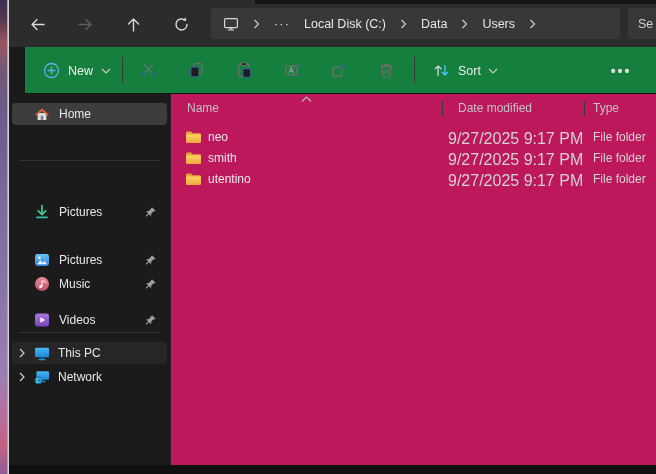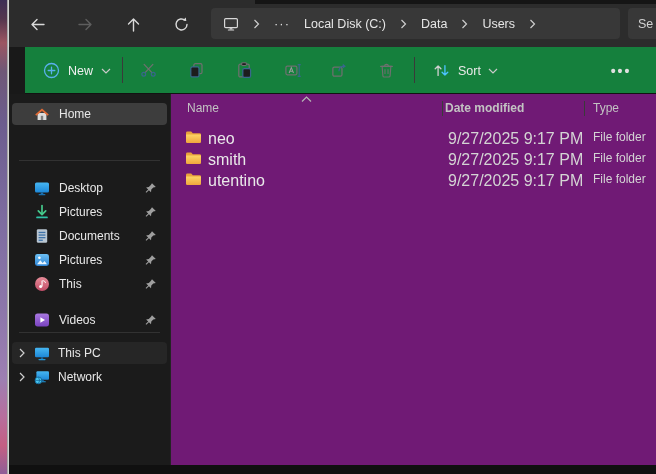--- a/index.html
+++ b/index.html
@@ -55,31 +55,31 @@
   .side-item.selected { background:#3d3d3d; }
   .side-item.hovered  { background:#262626; }
   .side-item .ico { flex:0 0 16px; width:16px; height:16px; }
   .side-item .pin { position:absolute; right:10px; top:5px; }
   .side-item.tree { padding-left:6px; gap:8px; }
   .side-sep { position:absolute; left:10px; width:141px; height:1px; background:#323232; }
 
   .v-divider { position:absolute; left:161px; top:94px; width:1px; height:371px; background:#242424; }
 
   
-  .filepanel { position:absolute; left:162px; top:94px; width:485px; height:371px; background:#701a75; }
+  .filepanel { position:absolute; left:162px; top:94px; width:485px; height:371px; background:#be185d; }
   .col-header { position:absolute; top:0; height:28px; display:flex; align-items:center;
     color:#c3c3c3; font-size:12px; }
   .hdr-name { left:16px; }
-  .hdr-date { left:274px;font-weight:bold; }
+  .hdr-date { left:287px; }
   .hdr-type { left:422px; }
   .sort-caret { position:absolute; left:130px; top:2px; }
   .col-sep { position:absolute; top:7px; width:1px; height:15px; background:#3a3a3a; }
   .file-row { position:absolute; left:0; width:485px; height:21px; }
   .file-row .folder { position:absolute; left:14px; top:3px; }
-  .file-row .cell-name { position:absolute; left:37px; top:3px; font-size:16px; color:#e9e9e9; }
+  .file-row .cell-name { position:absolute; left:37px; top:3px; font-size:12px; color:#e9e9e9; }
   .file-row .cell-date { position:absolute; left:277px; top:3px; font-size:16px; color:#d4d4d4; }
   .file-row .cell-type { position:absolute; left:422px; top:3px; font-size:12px; color:#d4d4d4; }
 
   .bottom-strip { position:absolute; left:0; top:465px; width:647px; height:9px; background:#101010; }
 </style>
 </head>
 <body>
 
 <svg width="0" height="0" style="position:absolute" aria-hidden="true">
   <defs>
@@ -250,78 +250,54 @@
         <rect x="3.6" y="7" width="8.8" height="7" fill="#dcdcdc"></rect>
         <path d="M1.2 8.6L8 2.6l6.8 6-1.1 1.2L8 4.9 2.3 9.8z" fill="#e06a35"></path>
         <rect x="6.8" y="9.8" width="2.4" height="4.2" fill="#7d7d7d"></rect>
       </svg>
       <span>Home</span>
     </div>
 
 
     <div class="side-sep" style="top:66px"></div>
 
-    <div class="side-item" style="top:83px">
-      <svg class="ico" viewBox="0 0 16 16">
-        <rect x="1" y="2.5" width="14" height="10" rx="1.6" fill="url(#gDesk)"></rect>
-        <rect x="6.7" y="12.5" width="2.6" height="1.6" fill="#1a6fae"></rect>
-        <rect x="4.6" y="14" width="6.8" height="1.3" rx=".65" fill="#1a6fae"></rect>
-      </svg>
-      <span>Desktop</span>
-      <svg class="pin" width="12" height="12" viewBox="0 0 12 12">
-        <path d="M7 1.2l3.8 3.8-2.5.6-2 2-.3 2.7-2.1-2.1-2.6 2.6-.7-.7 2.6-2.6-2.1-2.1 2.7-.3 2-2z" fill="#9f9f9f"></path>
-      </svg>
-    </div>
 
     <div class="side-item" style="top:107px">
       <svg class="ico" viewBox="0 0 16 16">
         <path d="M8 1.6v8.4" stroke="#45c98c" stroke-width="1.7" stroke-linecap="round"></path>
         <path d="M4.3 6.8L8 10.6l3.7-3.8" fill="none" stroke="#45c98c" stroke-width="1.7" stroke-linecap="round" stroke-linejoin="round"></path>
         <path d="M3 13.4h10" stroke="#2fc2a6" stroke-width="1.7" stroke-linecap="round"></path>
       </svg>
       <span>Pictures</span>
       <svg class="pin" width="12" height="12" viewBox="0 0 12 12">
         <path d="M7 1.2l3.8 3.8-2.5.6-2 2-.3 2.7-2.1-2.1-2.6 2.6-.7-.7 2.6-2.6-2.1-2.1 2.7-.3 2-2z" fill="#9f9f9f"></path>
       </svg>
     </div>
 
-    <div class="side-item" style="top:131px">
-      <svg class="ico" viewBox="0 0 16 16">
-        <rect x="2.8" y="1.2" width="10.4" height="13.6" rx="1.4" fill="#b9c6d2"></rect>
-        <rect x="4.6" y="3.8" width="6.8" height="1.3" fill="#3e72a8"></rect>
-        <rect x="4.6" y="6.4" width="6.8" height="1.3" fill="#3e72a8"></rect>
-        <rect x="4.6" y="9" width="6.8" height="1.3" fill="#3e72a8"></rect>
-        <rect x="4.6" y="11.6" width="4.2" height="1.3" fill="#3e72a8"></rect>
-      </svg>
-      <span>Documents</span>
-      <svg class="pin" width="12" height="12" viewBox="0 0 12 12">
-        <path d="M7 1.2l3.8 3.8-2.5.6-2 2-.3 2.7-2.1-2.1-2.6 2.6-.7-.7 2.6-2.6-2.1-2.1 2.7-.3 2-2z" fill="#9f9f9f"></path>
-      </svg>
-    </div>
 
     <div class="side-item" style="top:155px">
       <svg class="ico" viewBox="0 0 16 16">
         <rect x="1" y="2" width="14" height="12" rx="2.4" fill="url(#gPic)"></rect>
         <circle cx="5.4" cy="5.8" r="1.3" fill="#fff"></circle>
         <path d="M3 12.2l3.3-4 2.4 2.9 1.8-2 2.5 3.1z" fill="#eaf6ff"></path>
       </svg>
       <span>Pictures</span>
       <svg class="pin" width="12" height="12" viewBox="0 0 12 12">
         <path d="M7 1.2l3.8 3.8-2.5.6-2 2-.3 2.7-2.1-2.1-2.6 2.6-.7-.7 2.6-2.6-2.1-2.1 2.7-.3 2-2z" fill="#9f9f9f"></path>
       </svg>
     </div>
 
     <div class="side-item" style="top:179px">
       <svg class="ico" viewBox="0 0 16 16">
         <circle cx="8" cy="8" r="7" fill="url(#gMus)"></circle>
         <circle cx="6.6" cy="10.4" r="1.5" fill="#fff"></circle>
         <rect x="7.5" y="4.4" width="1.1" height="6" rx=".5" fill="#fff"></rect>
         <path d="M8.6 4.6c1.7.2 2.7 1 2.9 2.3" fill="none" stroke="#fff" stroke-width="1"></path>
       </svg>
-      <span>This</span>
+      <span>Music</span>
       <svg class="pin" width="12" height="12" viewBox="0 0 12 12">
         <path d="M7 1.2l3.8 3.8-2.5.6-2 2-.3 2.7-2.1-2.1-2.6 2.6-.7-.7 2.6-2.6-2.1-2.1 2.7-.3 2-2z" fill="#9f9f9f"></path>
       </svg>
     </div>
 
     <div class="side-item" style="top:215px">
       <svg class="ico" viewBox="0 0 16 16">
         <rect x="1" y="1.6" width="14" height="12.8" rx="2.6" fill="url(#gVid)"></rect>
         <path d="M6.4 5.2L11 8l-4.6 2.8z" fill="#fff"></path>
       </svg>

